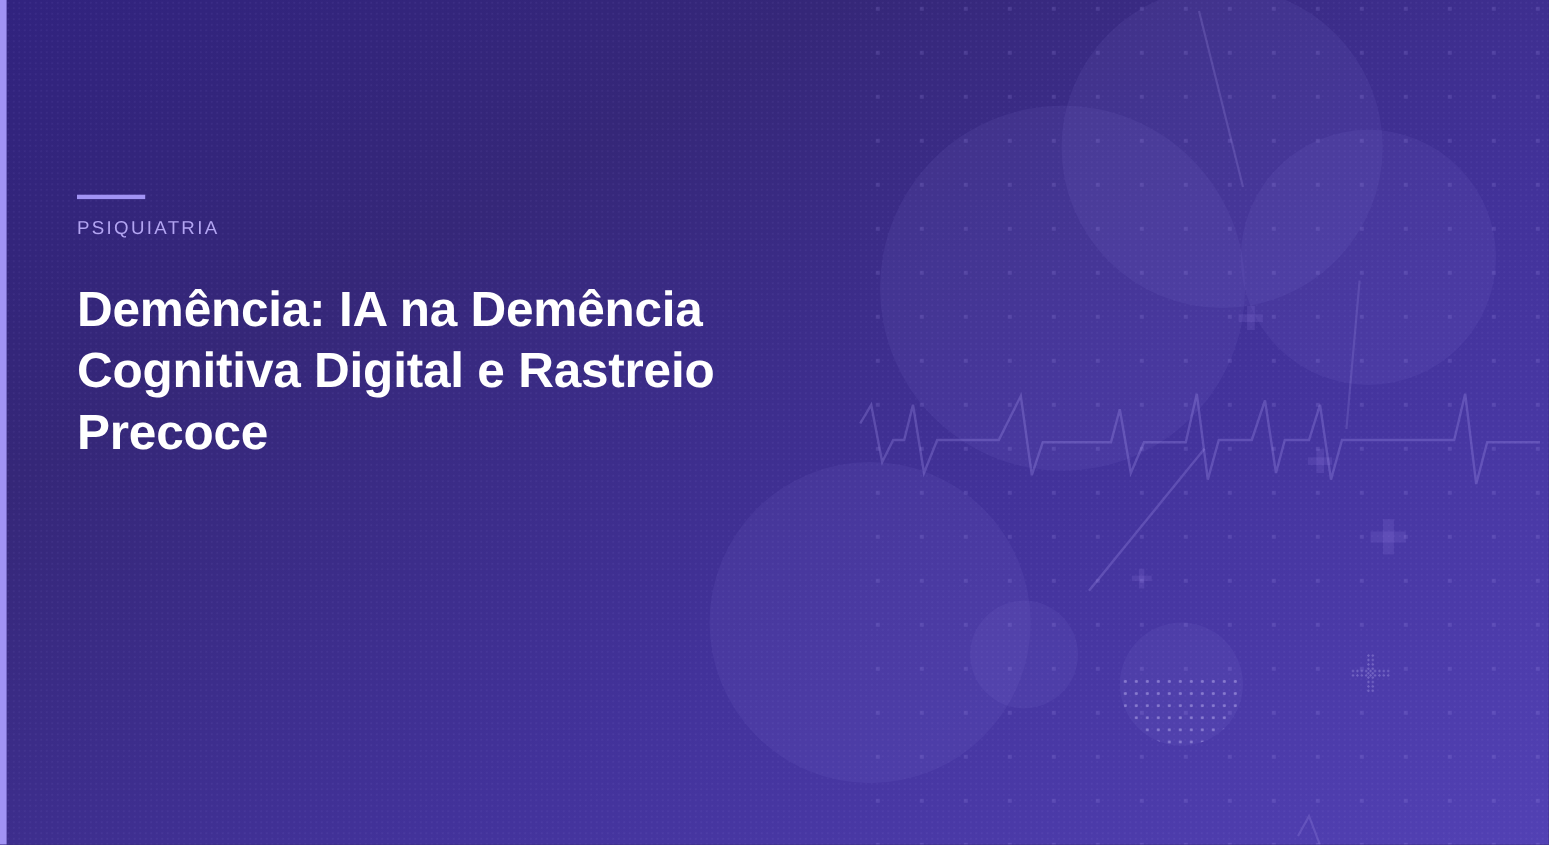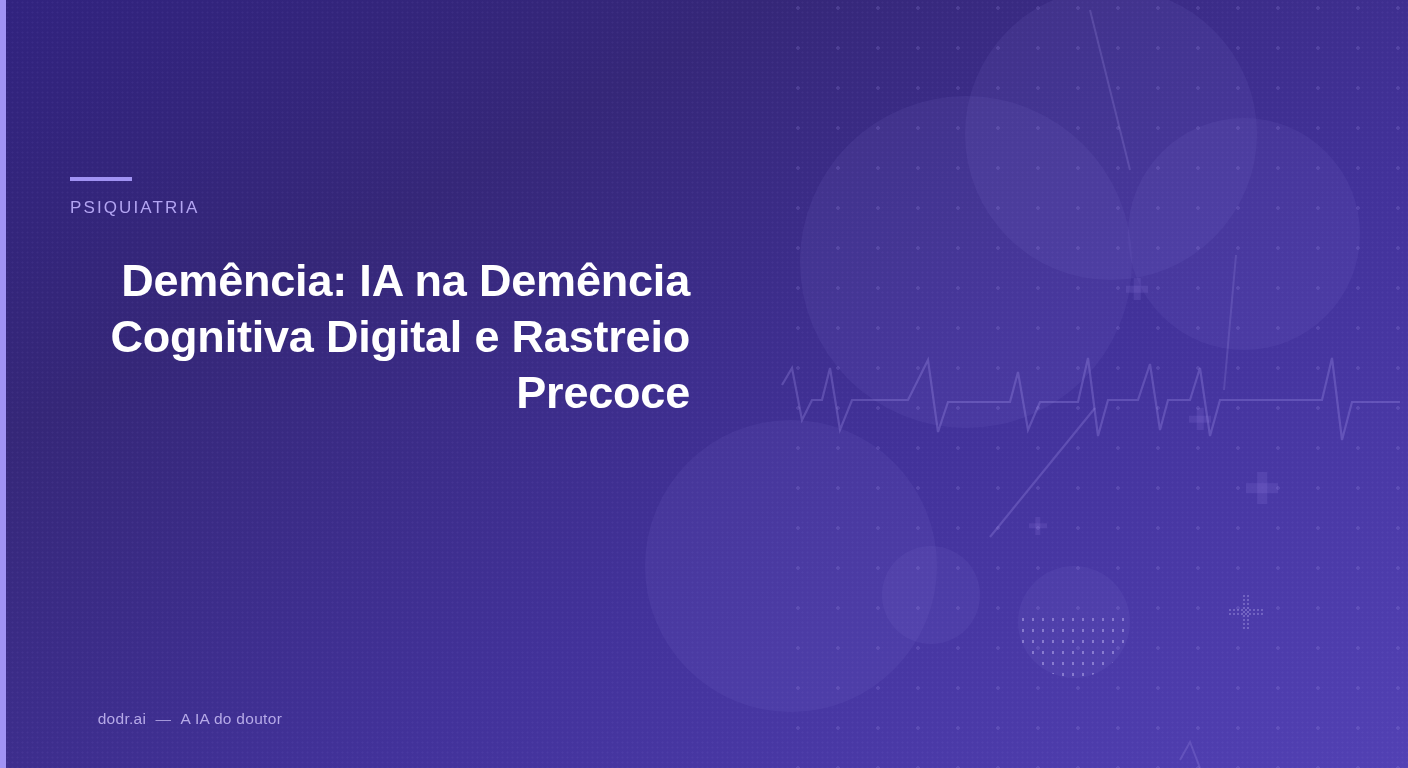--- a/index.html
+++ b/index.html
@@ -122,21 +122,20 @@
     background: #a193f4;
   }
 
   
   .content {
     position: absolute;
     left: 70px;
     top: 0;
     right: 0;
     bottom: 0;
-    text-align: right;
   }
 
   .kicker-rule {
     position: absolute;
     left: 0;
     top: 177px;
     width: 62px;
     height: 4px;
     background: #a193f4;
   }
@@ -227,18 +226,15 @@
         <span class="v"></span>
     </div>
   </div>
 
   <div class="rail"></div>
 
   <div class="content">
     <div class="kicker-rule"></div>
     <div class="kicker">PSIQUIATRIA</div>
     <h1 class="headline">Demência: IA na Demência Cognitiva Digital e Rastreio Precoce</h1>
-    <div class="footer">
-      <span>dodr.ai</span><span class="dash">&nbsp;&nbsp;—&nbsp;&nbsp;</span><span>A IA do doutor</span>
-    </div>
   </div>
 
 </div>
 
 </body></html>

